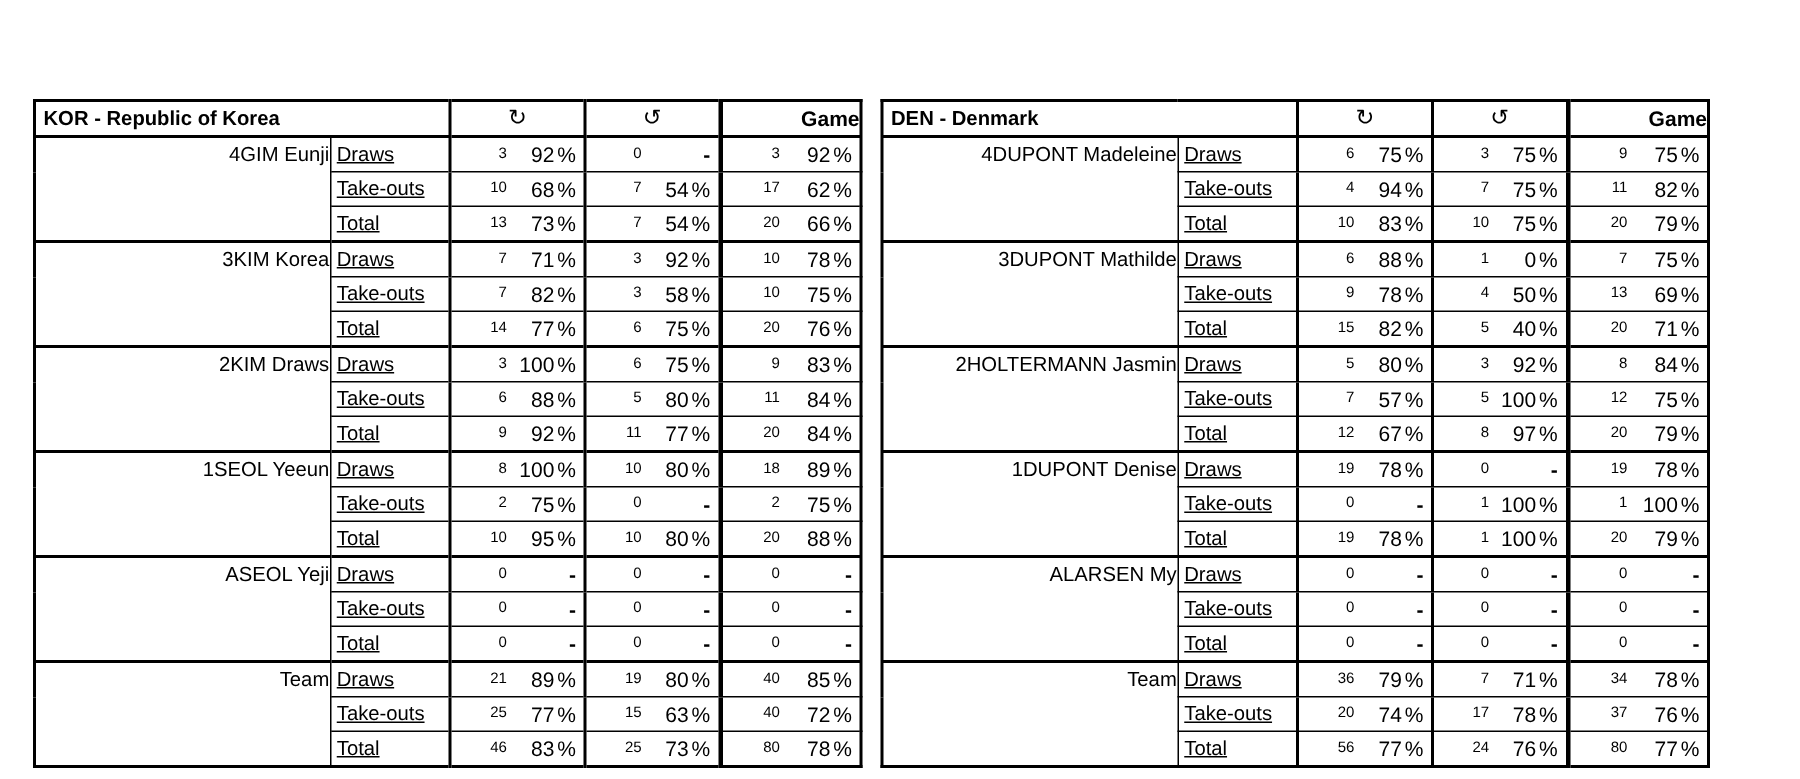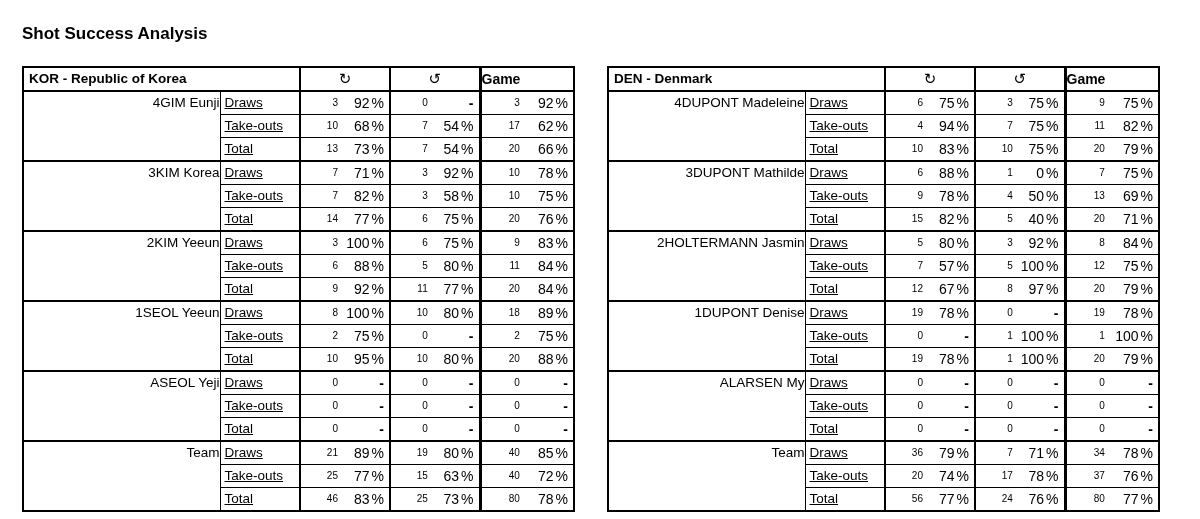--- a/index.html
+++ b/index.html
@@ -17,21 +17,21 @@
     left: 22px;
     top: 24px;
     font-size: 17px;
     font-weight: bold;
   }
   .tables {
     position: absolute;
     left: 22px;
     top: 66px;
     display: flex;
-    gap: 32px;
+    gap: 12px;
     align-items: flex-start;
   }
   table.stats-table {
     border-collapse: collapse;
     table-layout: fixed;
     border: 2px solid #000;
   }
   col.c-name { width: 197px; }
   col.c-type { width: 80px; }
   col.c-cw   { width: 90px; }
@@ -54,21 +54,21 @@
   }
   .icon-col {
     text-align: center;
     font-weight: normal;
   }
   .icon-col .rot-icon {
     font-family: "DejaVu Sans", sans-serif;
     font-size: 15px;
   }
   .game-col {
-    text-align: left;
+    text-align: right;
     font-size: 14px;
     font-weight: bold;
   }
   .col-type { border-left: 1px solid #000; }
   .col-cw   { border-left: 2px solid #000; }
   .col-ccw  { border-left: 2px solid #000; }
   .col-game { border-left: 3px solid #000; }
   tr.block-start td { border-top: 2px solid #000; }
 
   td.name-cell {
@@ -109,21 +109,20 @@
     font-size: 14px;
     white-space: nowrap;
   }
   .psign { margin-left: 2px; }
   .pct.dash { font-weight: bold; }
 </style>
 </head>
 <body>
 
 <div class="page">
-  <div class="title">Shot Success Analysis</div>
 
   <div class="tables">
 
     <table class="stats-table">
       <colgroup>
         <col class="c-name">
           <col class="c-type">
           <col class="c-cw">
           <col class="c-ccw">
           <col class="c-game">
@@ -223,21 +222,21 @@
             <td class="stat-cell col-ccw">
               <span class="cnt">6</span>
               <span class="pct">75<span class="psign">%</span></span>
             </td>
             <td class="stat-cell col-game">
               <span class="cnt">20</span>
               <span class="pct">76<span class="psign">%</span></span>
             </td>
           </tr>
           <tr class="block-start">
-            <td class="name-cell" rowspan="3"><span class="pos">2</span><span>KIM Yeeun</span></td>
+            <td class="name-cell" rowspan="3"><span class="pos">2</span><span>KIM Draws</span></td>
             <td class="type-cell col-type">Draws</td>
             <td class="stat-cell col-cw">
               <span class="cnt">3</span>
               <span class="pct">100<span class="psign">%</span></span>
             </td>
             <td class="stat-cell col-ccw">
               <span class="cnt">6</span>
               <span class="pct">75<span class="psign">%</span></span>
             </td>
             <td class="stat-cell col-game">

